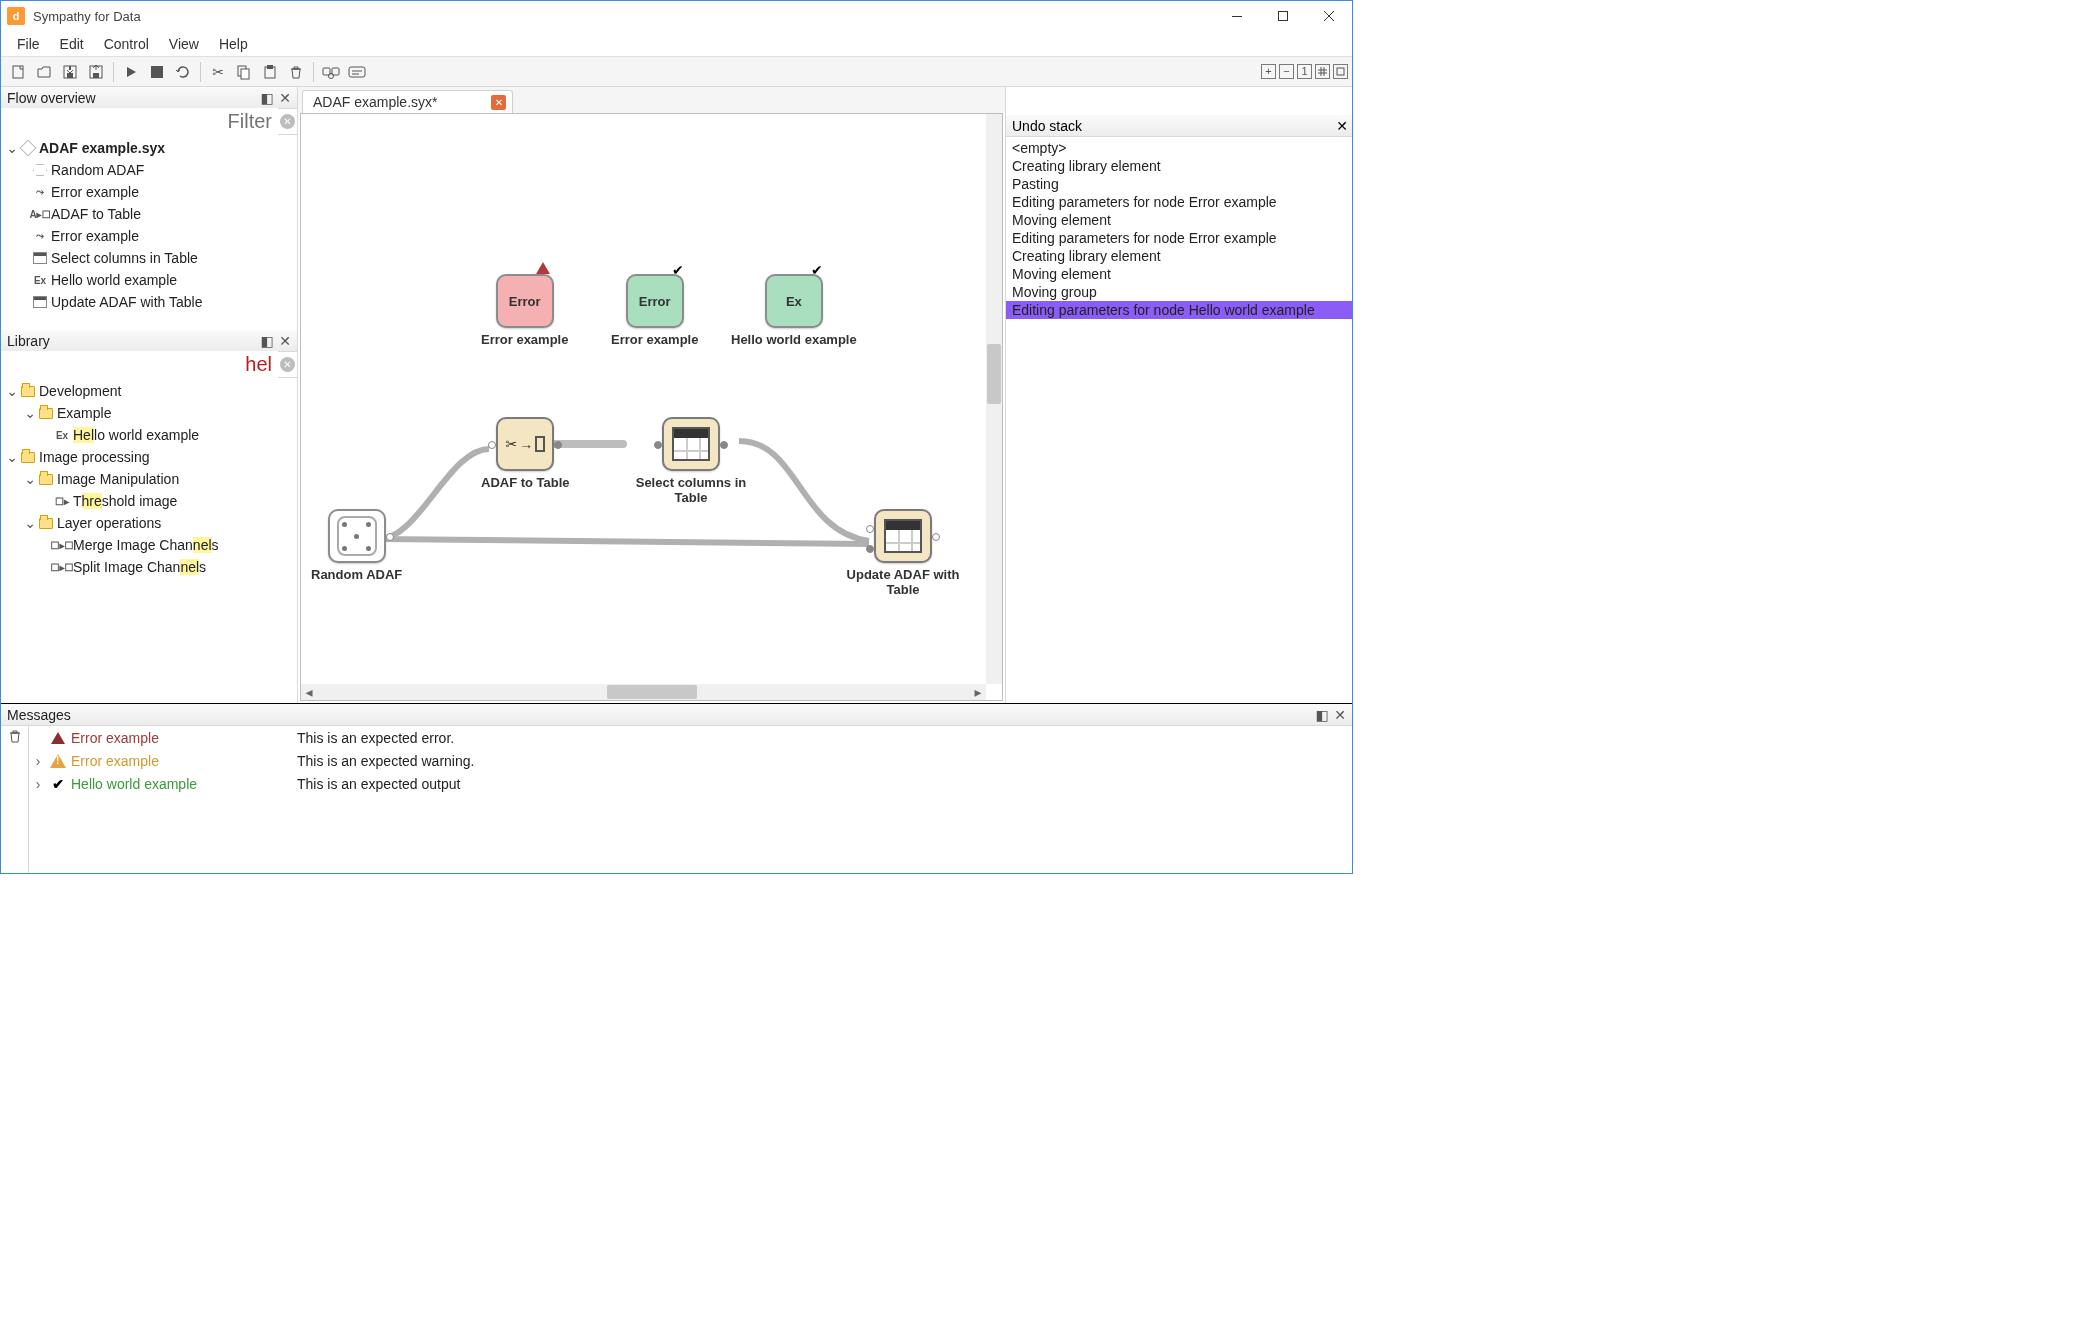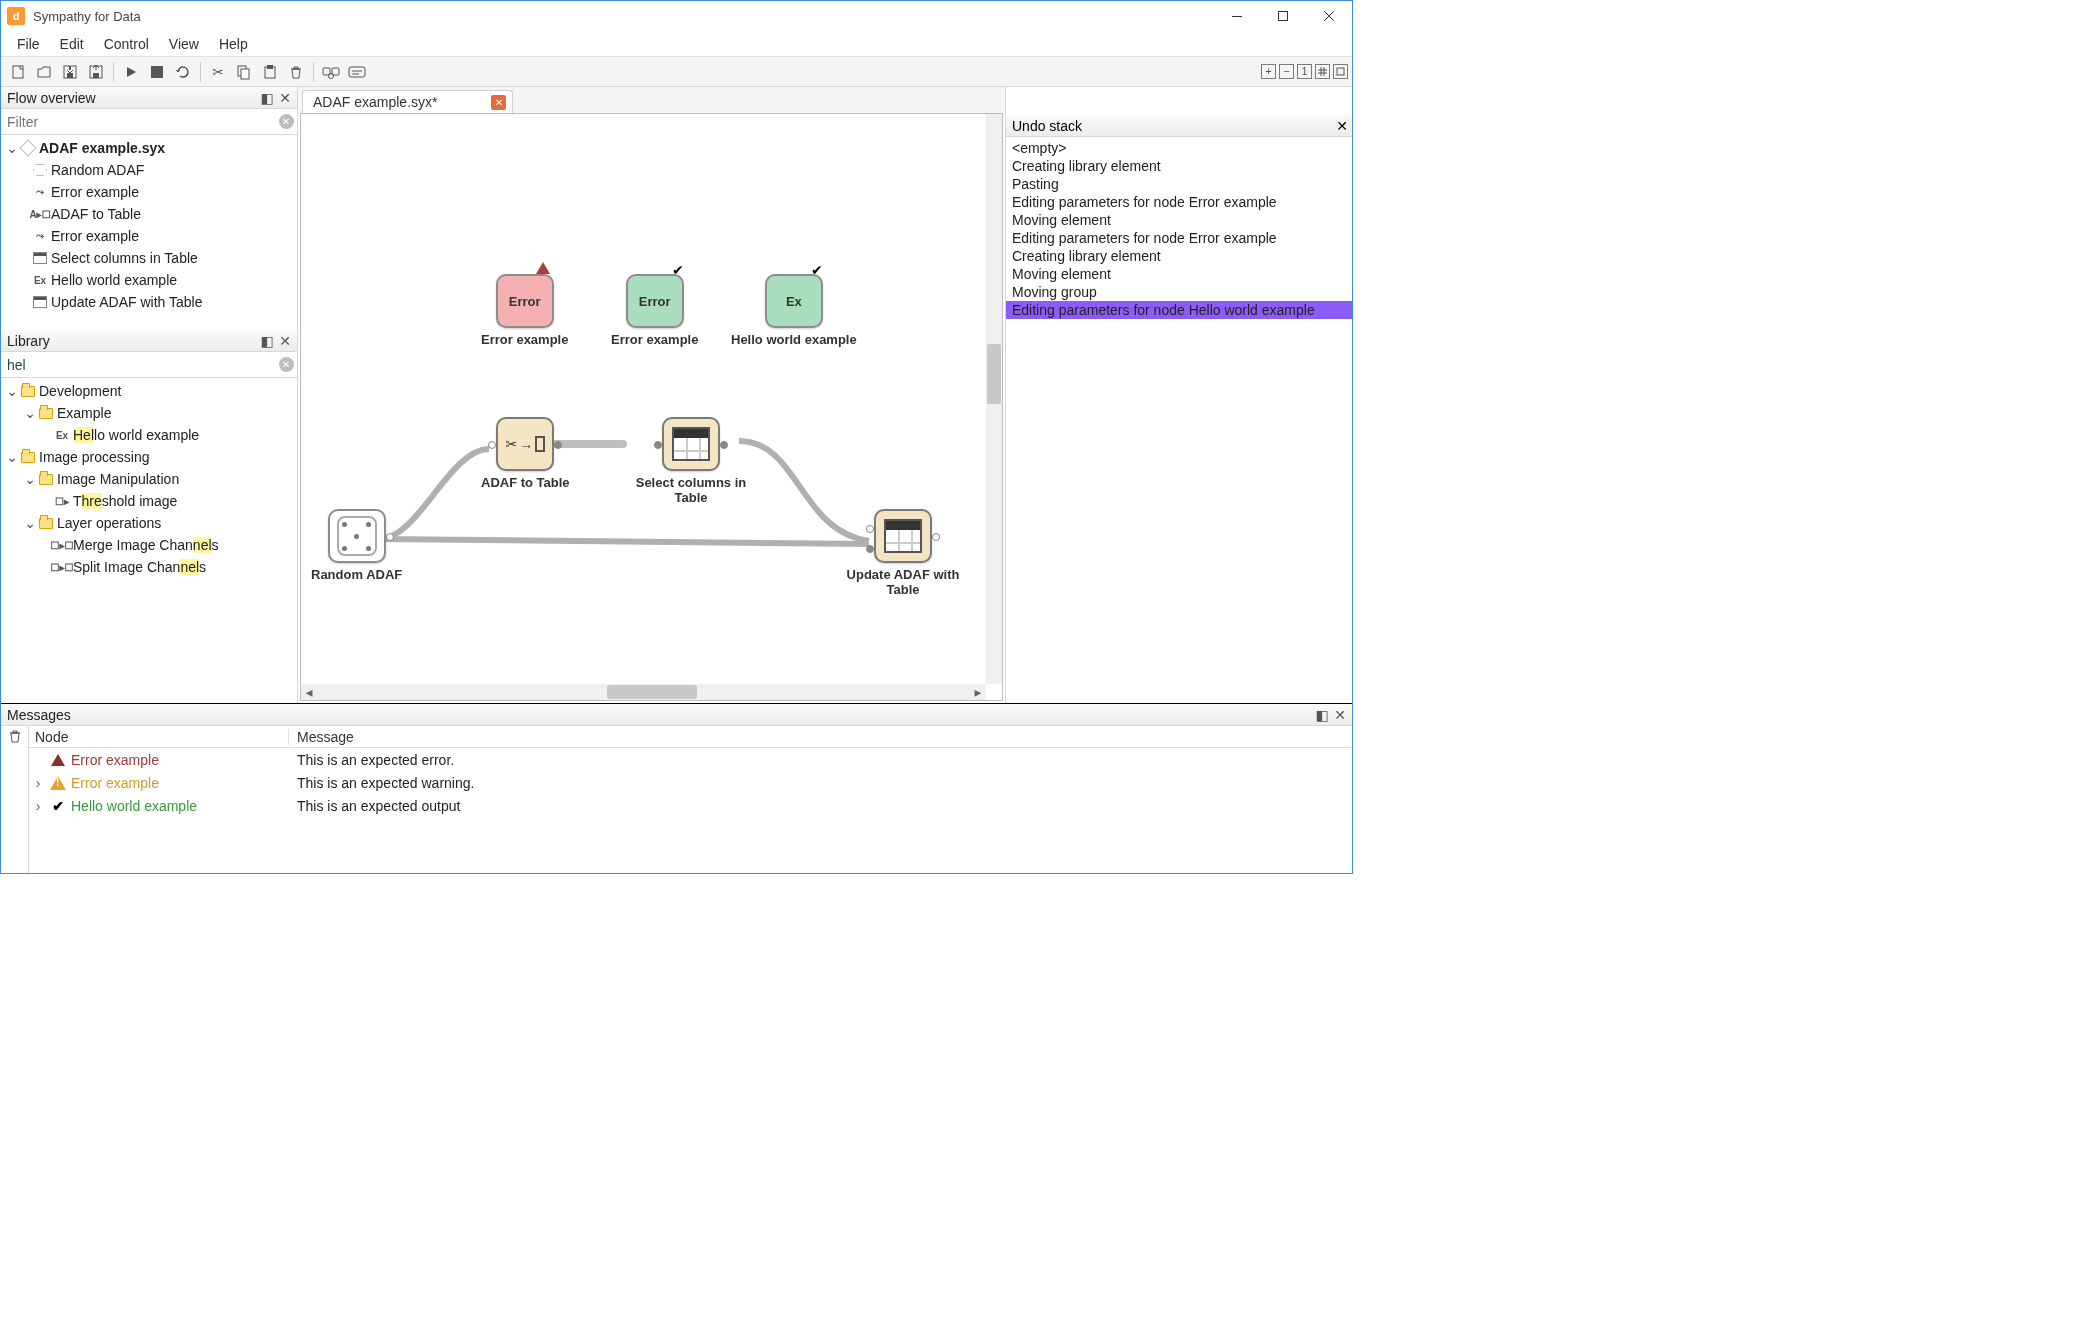--- a/index.html
+++ b/index.html
@@ -14,21 +14,21 @@
   .toolbar { height: 30px; background: #f5f5f5; border-bottom: 1px solid #d8d8d8; display: flex; align-items: center; padding: 0 4px; }
   .tool { width: 26px; height: 26px; display: flex; align-items: center; justify-content: center; color: #555; border-radius: 2px; }
   .tsep { width: 1px; height: 20px; background: #ccc; margin: 0 4px; }
   .toolbar .spacer { flex: 1; }
   .middle { flex: 1; display: flex; min-height: 0; }
   .left-col { width: 297px; display: flex; flex-direction: column; border-right: 1px solid #d8d8d8; }
   .panel-h { height: 22px; background: linear-gradient(#fafafa,#ececec); border-bottom: 1px solid #d8d8d8; display: flex; align-items: center; padding: 0 4px 0 6px; font-size: 13px; color: #222; }
   .panel-h .spacer { flex: 1; }
   .panel-h .pbtn { width: 16px; height: 16px; display: flex; align-items: center; justify-content: center; color: #555; margin-left: 2px; }
   .filter-row { display: flex; align-items: center; border-bottom: 1px solid #d8d8d8; height: 26px; }
-  .filter-row input { flex: 1; border: none; outline: none; padding: 2px 6px; font-size: 14px; color: #14532d; }
+  .filter-row input { flex: 1; border: none; outline: none; padding: 2px 6px; font-size: 20px; color: #b91c1c; text-align: right; }
   .filter-row .clear { width: 22px; height: 22px; display: flex; align-items: center; justify-content: center; }
   .clear-circ { width: 15px; height: 15px; border-radius: 50%; background: #bdbdbd; color: #fff; display: flex; align-items: center; justify-content: center; font-size: 10px; line-height: 1; }
   .tree { overflow: auto; flex: 1; background: #fff; padding: 2px 0; }
   .tree-row { display: flex; align-items: center; height: 22px; padding-left: 4px; white-space: nowrap; }
   .tw { width: 14px; display: inline-flex; align-items: center; justify-content: center; color: #555; }
   .tic { width: 18px; height: 16px; display: inline-flex; align-items: center; justify-content: center; color: #777; margin-right: 2px; }
   .tlabel { color: #222; }
   .tlabel.bold { font-weight: 600; }
   .folder { width: 14px; height: 11px; background: #ffe08a; border: 1px solid #d4a400; border-radius: 1px; position: relative; }
   .folder::before { content: ""; position: absolute; top: -4px; left: 0; width: 6px; height: 4px; background: #ffe08a; border: 1px solid #d4a400; border-bottom: none; border-radius: 1px 1px 0 0; }
@@ -482,24 +482,20 @@
     <div class="pbtn">◧</div>
     <div class="pbtn">✕</div>
   </div>
   <div class="msg-body">
     <div class="msg-left-hdr">
         <svg width="16" height="16">
           <path d="M4 5h8l-1 9H5zM3 5h10M6 3h4v2H6z" fill="none" stroke="#555"></path>
         </svg>
       </div>
     <div class="msg-table">
-      <div class="msg-th">
-        <div class="c1">Node</div>
-        <div class="c2">Message</div>
-      </div>
       <div class="msg-row">
         <div class="exp"></div>
           <div class="icon">
             <div class="tri-red"></div>
           </div>
         <div class="name err">Error example</div>
         <div class="msg">This is an expected error.</div>
       </div>
       <div class="msg-row">
         <div class="exp">›</div>

